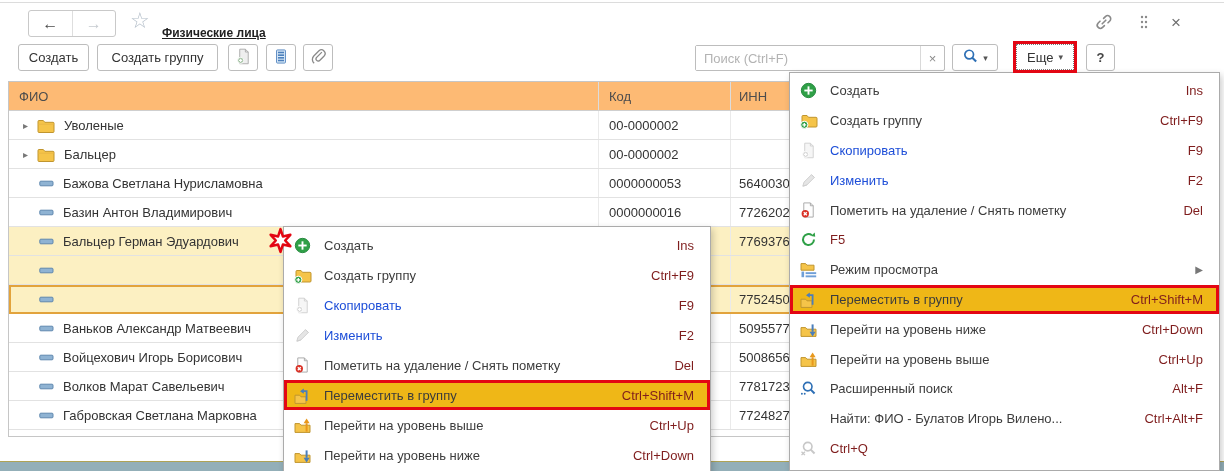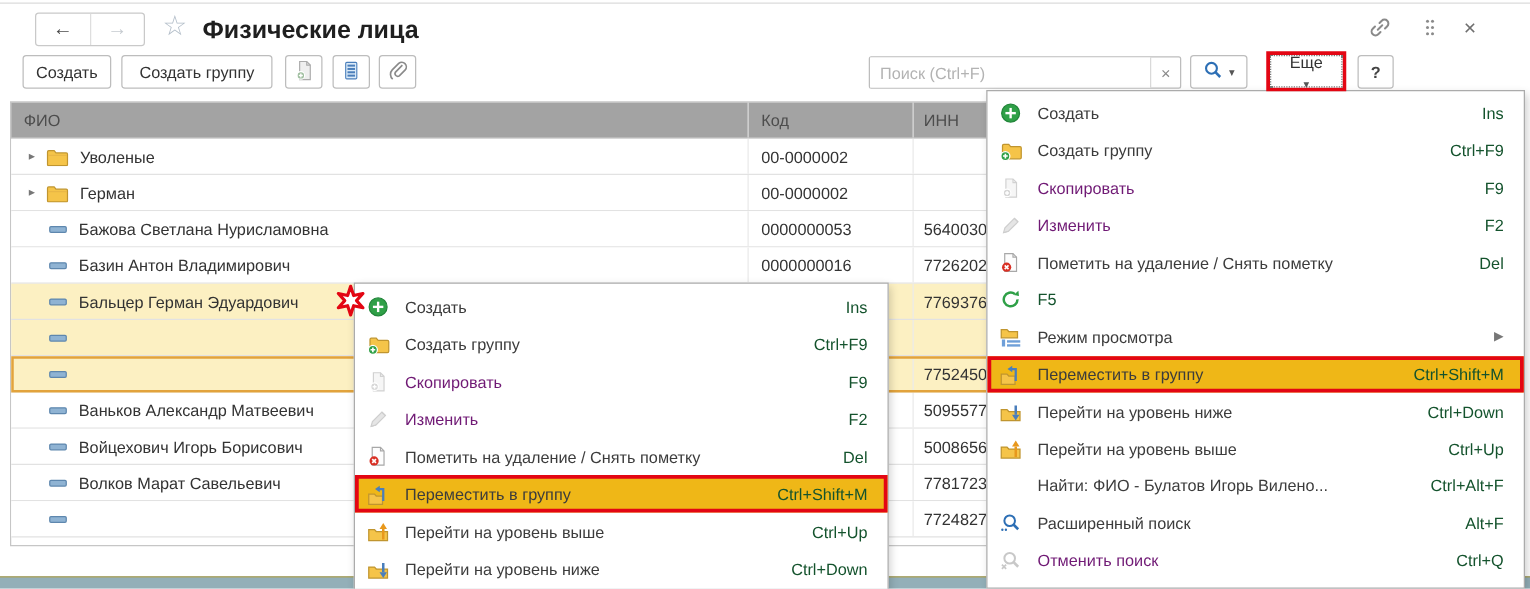--- a/index.html
+++ b/index.html
@@ -11,21 +11,21 @@
   .topline { position:absolute; left:0; top:2px; width:100%; height:1px; background:#dcdcdc; }
 
   
   .titlebar { position:absolute; left:0; top:6px; width:100%; height:34px; }
   .navgroup { position:absolute; left:28px; top:4px; width:88px; height:27px;
     border:1px solid #c9c9c9; border-radius:3px; display:flex; background:#fff; }
   .nav-btn { flex:1; display:flex; align-items:center; justify-content:center;
     font-size:16px; color:#4a4a4a; cursor:pointer; }
   .nav-btn.fwd { color:#c6cbd0; border-left:1px solid #dedede; }
   .fav-star { position:absolute; left:130px; top:2px; font-size:22px; color:#b3bec9; }
-  .page-title { position:absolute; left:162px; top:7px; font-size:20px; font-weight:bold; color:#1f1f1f; }
+  .page-title { position:absolute; left:162px; top:20px; font-size:12px; font-weight:bold; color:#1f1f1f;text-decoration:underline; }
   .win-ico { position:absolute; top:6px; width:24px; height:22px; display:flex;
     align-items:center; justify-content:center; color:#6f6f6f; }
   .win-link { left:1092px; }
   .win-dots { left:1132px; }
   .win-close { left:1164px; font-size:17px; color:#6f6f6f; }
 
   
   .btn { position:absolute; top:44px; height:27px; border:1px solid #bdbdbd; border-radius:3px;
     background:#fff; font-size:13px; color:#333; display:flex; align-items:center;
     justify-content:center; padding:0 12px; cursor:pointer; }
@@ -37,27 +37,27 @@
   .search-wrap { position:absolute; left:695px; top:45px; width:250px; height:26px;
     border:1px solid #bdbdbd; border-radius:2px; display:flex; background:#fff; }
   .search-input { flex:1; border:none; outline:none; padding:0 8px; font-size:13px;
     font-family:inherit; color:#333; }
   .search-input::placeholder { color:#b3b3b3; }
   .search-clear { width:24px; display:flex; align-items:center; justify-content:center;
     color:#8a8a8a; border-left:1px solid #d9d9d9; cursor:pointer; font-size:13px; }
   .mag-btn { left:952px; width:46px; gap:4px; }
   .dd-arrow { font-size:9px; color:#555; }
   .red-box { position:absolute; left:1013px; top:41px; border:3px solid #e30613; background:#fff; z-index:9; }
-  .btn-more { position:static; border:1px dotted #777; border-radius:0; width:58px; height:26px; gap:5px;flex-direction:column; }
+  .btn-more { position:static; border:1px dotted #777; border-radius:0; width:58px; height:26px; gap:5px; }
   .btn-help { left:1086px; width:29px; font-weight:bold; color:#444; }
 
   
   .table { position:absolute; left:8px; top:81px; width:1210px; height:356px;
     border:1px solid #c6c6c6; background:#fff; z-index:1; }
-  .t-header { height:29px; background:#a3a3a3; border-bottom:1px solid #cfcfcf;
+  .t-header { height:29px; background:#fdba74; border-bottom:1px solid #cfcfcf;
     display:flex; color:#4d4d4d; }
   .th { display:flex; align-items:center; padding-left:10px; border-right:1px solid #dcdcdc; }
   .th.fio { width:590px; } .th.kod { width:132px; } .th.inn { flex:1; border-right:none; padding-left:8px; }
   .t-row { height:29px; display:flex; border-bottom:1px solid #e2e2e2; background:#fff; }
   .t-row.sel { background:#fcf0c2; }
   .t-row.current { outline:2px solid #e2a33c; outline-offset:-2px; }
   .cell { display:flex; align-items:center; border-right:1px solid #eaeaea; overflow:hidden; white-space:nowrap; }
   .cell.fio { width:590px; } .cell.kod { width:132px; padding-left:10px; } .cell.inn { flex:1; border-right:none; padding-left:8px; }
   .expander { width:13px; margin-left:10px; font-size:10px; color:#777; text-align:center; }
   .row-icon { margin-left:5px; margin-right:9px; display:inline-flex; align-items:center; }
@@ -66,24 +66,24 @@
   
   .menu { position:absolute; background:#fff; border:1px solid #ababab;
     box-shadow:2px 3px 7px rgba(0,0,0,.2); z-index:5; padding-top:3px; }
   #context-menu { left:283px; top:226px; width:428px; height:300px; }
   #more-menu { left:789px; top:72px; width:431px; height:399px; }
   .menu-item { height:30px; display:flex; align-items:center; padding:0 16px 0 10px;
     color:#3c3c3c; cursor:pointer; }
   #more-menu .menu-item { height:29.8px; }
   .mi-icon { width:20px; height:18px; margin-right:10px; display:inline-flex; align-items:center; }
   .mi-label { flex:1; overflow:hidden; white-space:nowrap; }
-  .mi-short { color:#14532d; }
+  .mi-short { color:#7f1d1d; }
   .mi-sub { color:#777; font-size:10px; }
   .menu-item.disabled { cursor:default; }
-  .menu-item.disabled .mi-label { color:#701a75; }
+  .menu-item.disabled .mi-label { color:#1d4ed8; }
   .menu-item.disabled .mi-icon { filter:grayscale(1) opacity(.55); }
   .menu-item.highlighted { background:#efb717; border:3px solid #e30613; padding:0 13px 0 7px; }
 
   
   .click-star { position:absolute; left:267px; top:227px; z-index:10; }
   .bottom-bar { position:absolute; left:0; top:461px; width:1224px; height:10px;
     background:#93afb8; border-top:1px solid #afa355; z-index:2; }
 </style>
 </head>
 <body>
@@ -194,21 +194,21 @@
       </div>
       <div class="t-row">
         <div class="cell fio">
           <span class="expander">▸</span>
           <span class="row-icon">
             <svg width="18" height="15" viewBox="0 0 18 15">
               <path d="M1 3.5q0-1 1-1h4.3l1.5 1.8H16q1 0 1 1v8.2q0 1-1 1H2q-1 0-1-1z" fill="#f5c449" stroke="#c0952f"></path>
               <path d="M1.4 6.2h15.2" stroke="#e9b746" fill="none"></path>
             </svg>
           </span>
-          <span class="fio-text">Герман</span>
+          <span class="fio-text">Бальцер</span>
         </div>
         <div class="cell kod">00-0000002</div>
         <div class="cell inn"></div>
       </div>
       <div class="t-row">
         <div class="cell fio">
           <span class="expander"></span>
           <span class="row-icon el">
             <svg width="15" height="9" viewBox="0 0 15 9">
               <rect x="0.8" y="2.2" width="13.2" height="4.6" rx="1" fill="#8fb3d3" stroke="#5e87ae"></rect>
@@ -309,20 +309,21 @@
         <div class="cell inn">7781723</div>
       </div>
       <div class="t-row">
         <div class="cell fio">
           <span class="expander"></span>
           <span class="row-icon el">
             <svg width="15" height="9" viewBox="0 0 15 9">
               <rect x="0.8" y="2.2" width="13.2" height="4.6" rx="1" fill="#8fb3d3" stroke="#5e87ae"></rect>
             </svg>
           </span>
+          <span class="fio-text">Габровская Светлана Марковна</span>
         </div>
         <div class="cell kod"></div>
         <div class="cell inn">7724827</div>
       </div>
     </div>
 </div>
 
 <div class="bottom-bar"></div>
 
 <div class="menu" id="context-menu">
@@ -525,46 +526,45 @@
           <path d="M1 6.6h4.6L7 8.2h9v7.2H1z" fill="#f5c449" stroke="#c0952f"></path>
           <path d="M12.6 14.6V6.2" stroke="#e8981c" stroke-width="2" fill="none"></path>
           <path d="M12.6 1.4L9.6 6.2h6z" fill="#e8981c"></path>
         </svg>
       </span>
       <span class="mi-label">Перейти на уровень выше</span>
       <span class="mi-short">Ctrl+Up</span>
     </div>
     <div class="menu-item">
       <span class="mi-icon">
-        <svg width="17" height="17" viewBox="0 0 18 18"></svg>
-      </span>
-      <span class="mi-label">Найти: ФИО - Булатов Игорь Вилено...</span>
-      <span class="mi-short">Ctrl+Alt+F</span>
-    </div>
-    <div class="menu-item">
-      <span class="mi-icon">
         <svg width="17" height="17" viewBox="0 0 18 18">
           <circle cx="8.2" cy="7" r="4.5" fill="none" stroke="#2d6fb5" stroke-width="1.7"></circle>
           <line x1="11.4" y1="10.2" x2="15.4" y2="14.2" stroke="#2d6fb5" stroke-width="2.2"></line>
           <circle cx="2" cy="14.6" r="1" fill="#2d6fb5"></circle>
           <circle cx="5" cy="14.6" r="1" fill="#2d6fb5"></circle>
         </svg>
       </span>
       <span class="mi-label">Расширенный поиск</span>
       <span class="mi-short">Alt+F</span>
     </div>
+    <div class="menu-item">
+      <span class="mi-icon">
+        <svg width="17" height="17" viewBox="0 0 18 18"></svg>
+      </span>
+      <span class="mi-label">Найти: ФИО - Булатов Игорь Вилено...</span>
+      <span class="mi-short">Ctrl+Alt+F</span>
+    </div>
     <div class="menu-item disabled">
       <span class="mi-icon">
         <svg width="17" height="17" viewBox="0 0 18 18">
           <circle cx="8.2" cy="7" r="4.5" fill="none" stroke="#9b9b9b" stroke-width="1.7"></circle>
           <line x1="11.4" y1="10.2" x2="15.4" y2="14.2" stroke="#9b9b9b" stroke-width="2.2"></line>
           <path d="M1.6 12.4l3.6 3.6M5.2 12.4l-3.6 3.6" stroke="#9b9b9b" stroke-width="1.4"></path>
         </svg>
       </span>
-      <span class="mi-label">Отменить поиск</span>
       <span class="mi-short">Ctrl+Q</span>
     </div>
   </div>
 
 <div class="click-star">
   <svg width="27" height="27" viewBox="0 0 26 26">
       <polygon points="13,2 15.3,9.1 22.5,7.5 17.5,13 22.5,18.5 15.3,16.9 13,24 10.7,16.9 3.5,18.5 8.5,13 3.5,7.5 10.7,9.1" fill="#ffffff" stroke="#e30613" stroke-width="2.4" stroke-linejoin="round"></polygon>
     </svg>
 </div>
 

